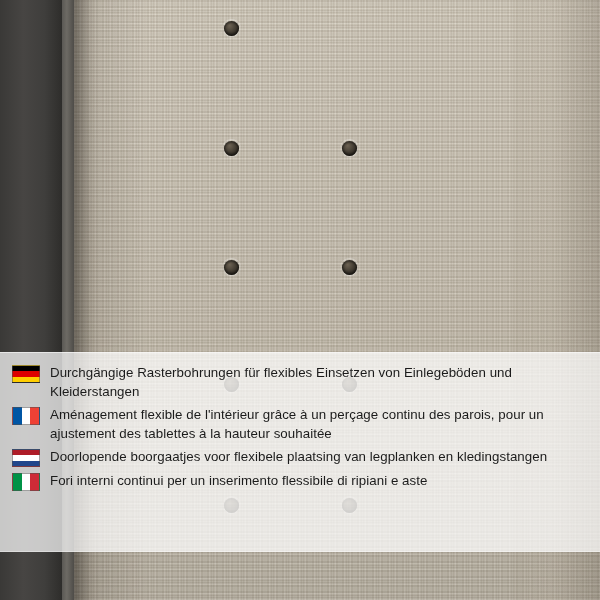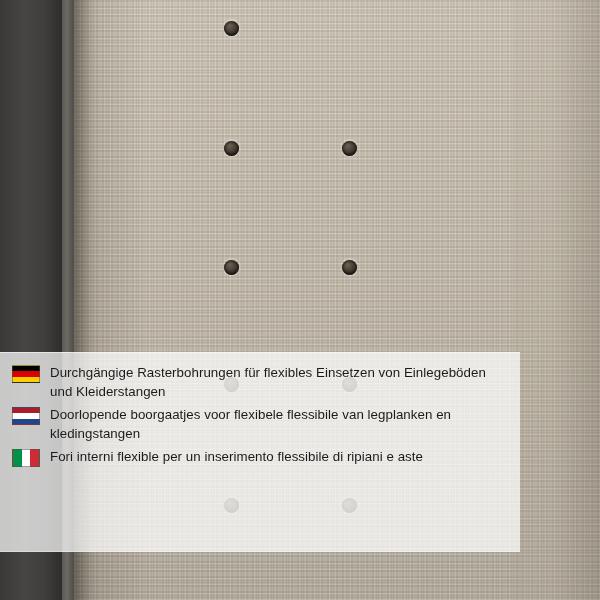--- a/index.html
+++ b/index.html
@@ -97,21 +97,21 @@
     border-radius: 50%;
     box-shadow: inset 0 1px 1px rgba(255,255,255,0.35);
   }
   .hole.faded { opacity: 0.55; }
 
   
   .overlay {
     position: absolute;
     left: 0;
     top: 352px;
-    width: 520px;
+    width: 600px;
     height: 200px;
     background: rgba(255,255,255,0.72);
     border-top: 1px solid rgba(255,255,255,0.55);
     border-bottom: 1px solid rgba(255,255,255,0.35);
     box-sizing: border-box;
     padding: 10px 14px 8px 12px;
   }
   .row {
     display: flex;
     align-items: flex-start;
@@ -190,26 +190,30 @@
       </div>
   </div>
 
   <div class="overlay">
 
     <div class="row">
       <span class="flag flag-de"></span>
       <span class="txt">Durchgängige Rasterbohrungen für flexibles Einsetzen von Einlegeböden und Kleiderstangen</span>
     </div>
 
+    <div class="row">
+      <span class="flag flag-fr"></span>
+      <span class="txt">Aménagement flexible de l'intérieur grâce à un perçage continu des parois, pour un ajustement des tablettes à la hauteur souhaitée</span>
+    </div>
 
     <div class="row">
       <span class="flag flag-nl"></span>
-      <span class="txt">Doorlopende boorgaatjes voor flexibele flessibile van legplanken en kledingstangen</span>
+      <span class="txt">Doorlopende boorgaatjes voor flexibele plaatsing van legplanken en kledingstangen</span>
     </div>
 
     <div class="row">
       <span class="flag flag-it"></span>
-      <span class="txt">Fori interni flexible per un inserimento flessibile di ripiani e aste</span>
+      <span class="txt">Fori interni continui per un inserimento flessibile di ripiani e aste</span>
     </div>
 
 
   </div>
 </div>
 
 </body></html>

